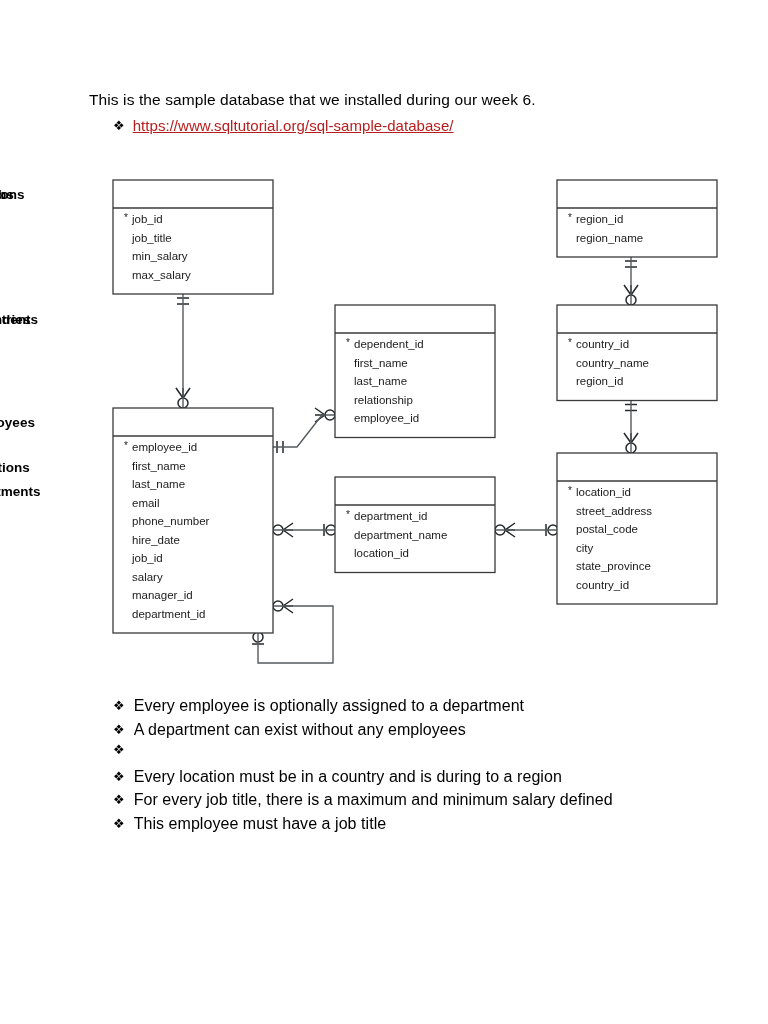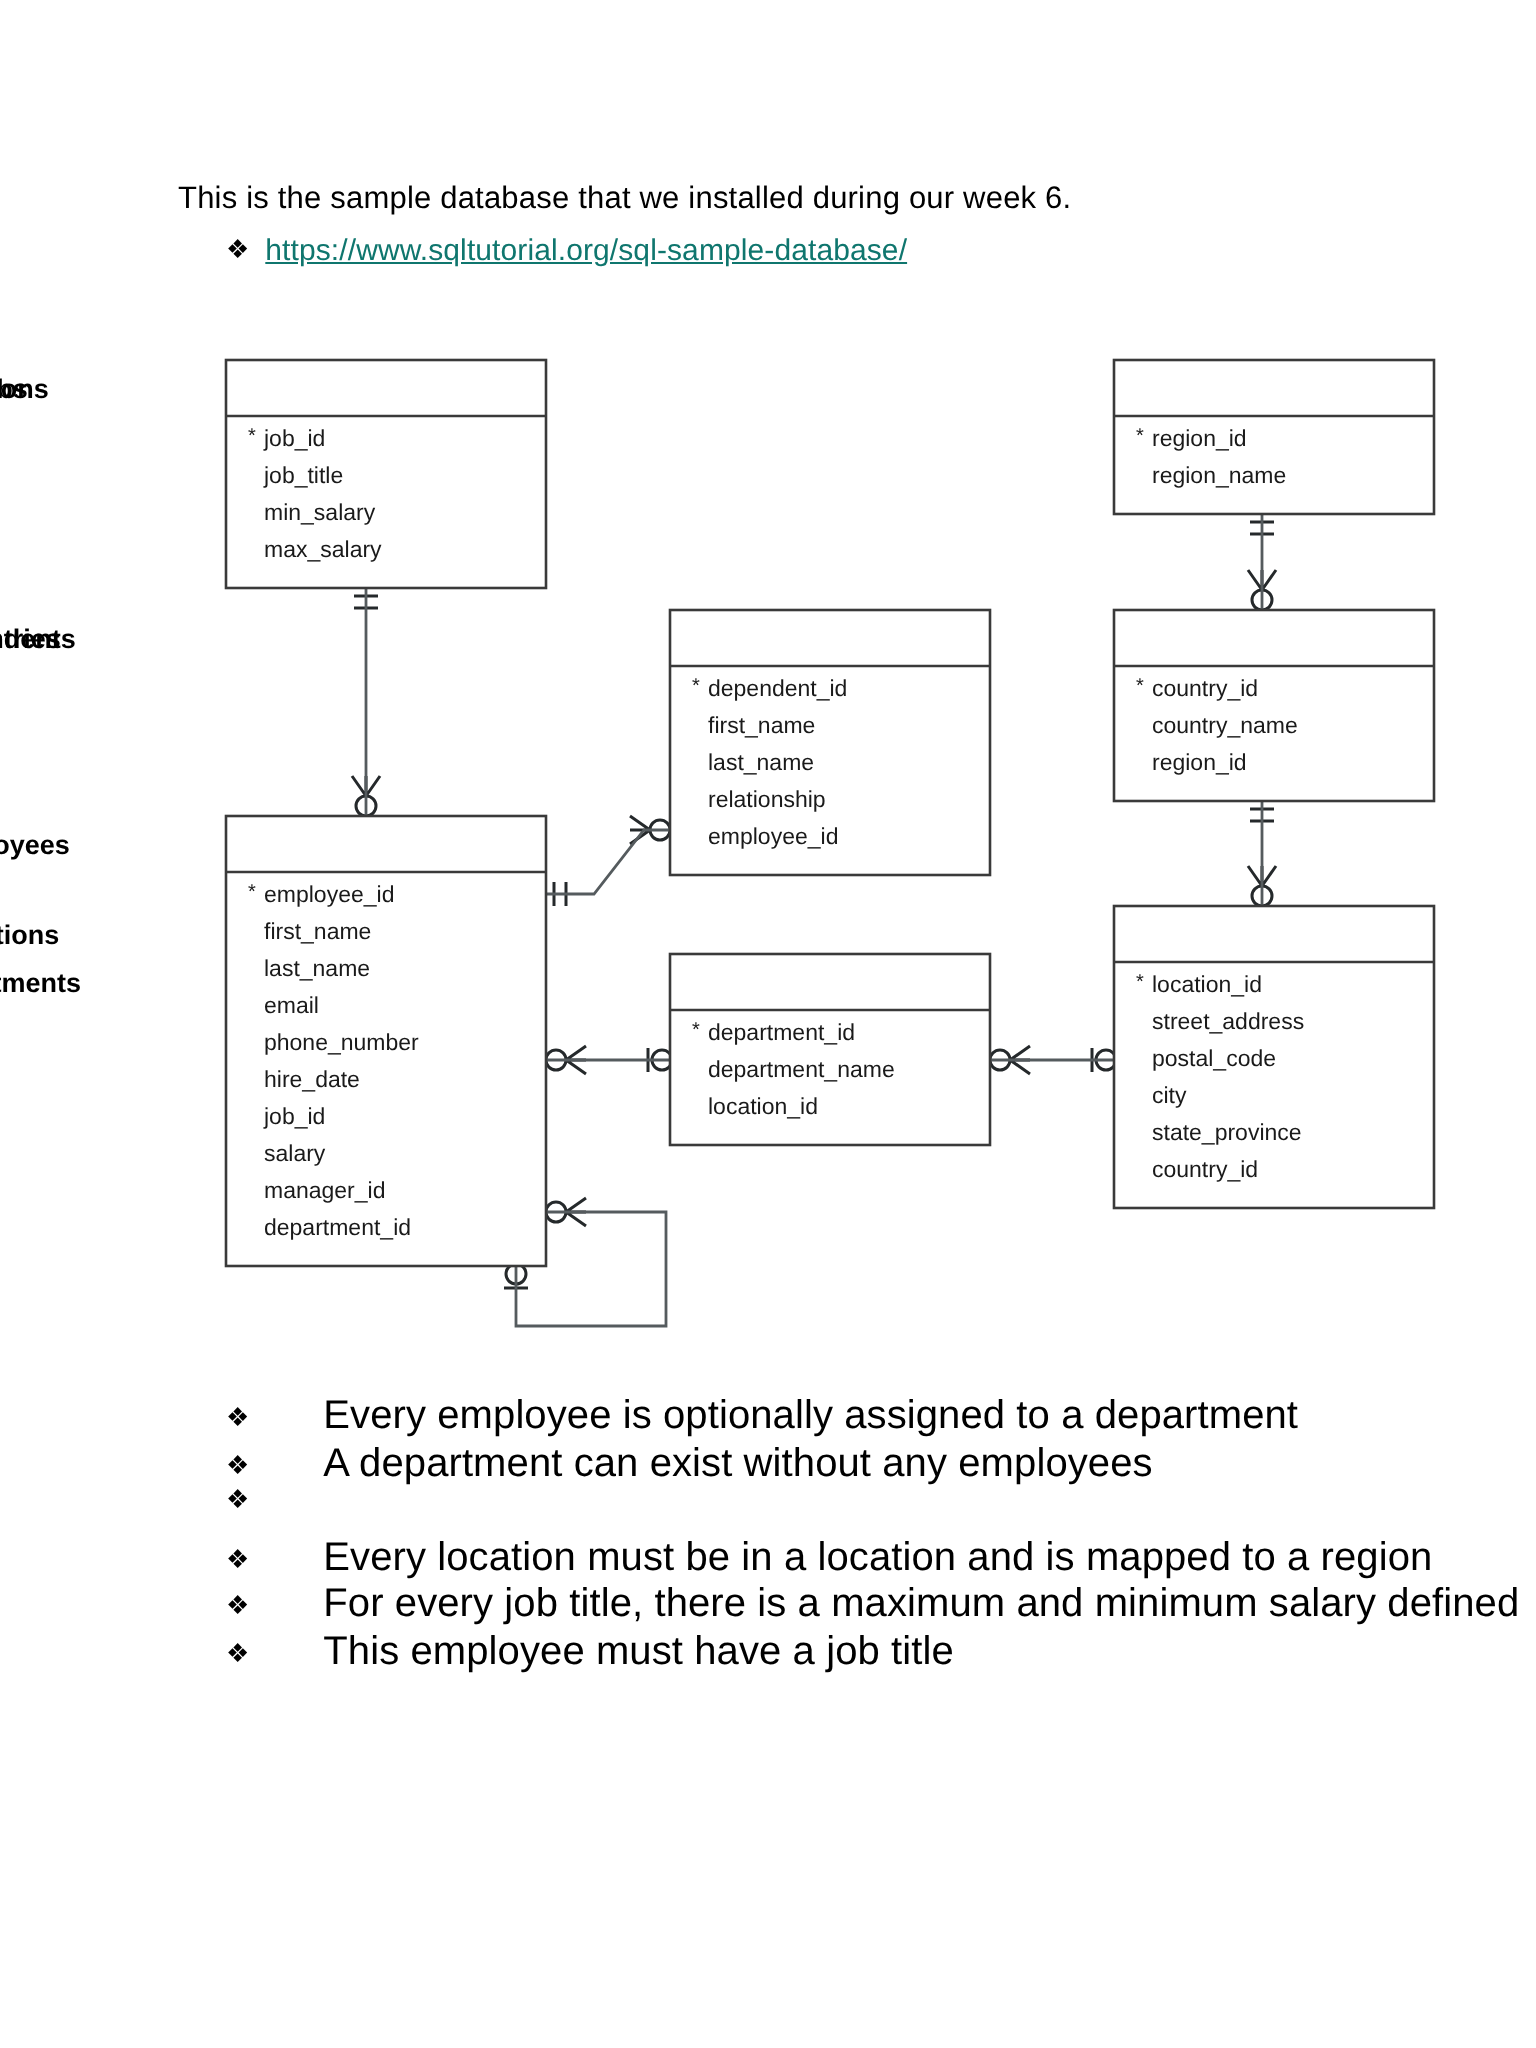--- a/index.html
+++ b/index.html
@@ -42,21 +42,21 @@
     white-space: nowrap;
   }
   .bullet-glyph {
     font-size: 13px;
     line-height: 1;
     color: #000;
     transform: translateY(-1px);
   }
   .link-text {
     font-size: 15px;
-    color: #0f766e;
+    color: #b91c1c;
     text-decoration: underline;
     letter-spacing: 0.05px;
   }
 
   
   .diagram {
     position: absolute;
     left: 0;
     top: 0;
     width: 768px;
@@ -113,23 +113,22 @@
     width: 620px;
   }
   .rule-row {
     display: flex;
     align-items: baseline;
     gap: 9px;
     height: 23.5px;
     white-space: nowrap;
   }
   .rule-text {
-    font-size: 20px;
+    font-size: 16px;
     letter-spacing: 0.05px;
-    margin-left: 28px;
   }
 </style>
 </head>
 <body>
 
 <div class="page">
 
   <div class="intro-line">This is the sample database that we installed during our week 6.</div>
 
   <div class="link-row">
@@ -277,21 +276,21 @@
       </div>
       <div class="rule-row">
         <span class="bullet-glyph">❖</span>
         <span class="rule-text">A department can exist without any employees</span>
       </div>
       <div class="rule-row">
         <span class="bullet-glyph">❖</span>
       </div>
       <div class="rule-row">
         <span class="bullet-glyph">❖</span>
-        <span class="rule-text">Every location must be in a location and is mapped to a region</span>
+        <span class="rule-text">Every location must be in a country and is during to a region</span>
       </div>
       <div class="rule-row">
         <span class="bullet-glyph">❖</span>
         <span class="rule-text">For every job title, there is a maximum and minimum salary defined</span>
       </div>
       <div class="rule-row">
         <span class="bullet-glyph">❖</span>
         <span class="rule-text">This employee must have a job title</span>
       </div>
     </div>

